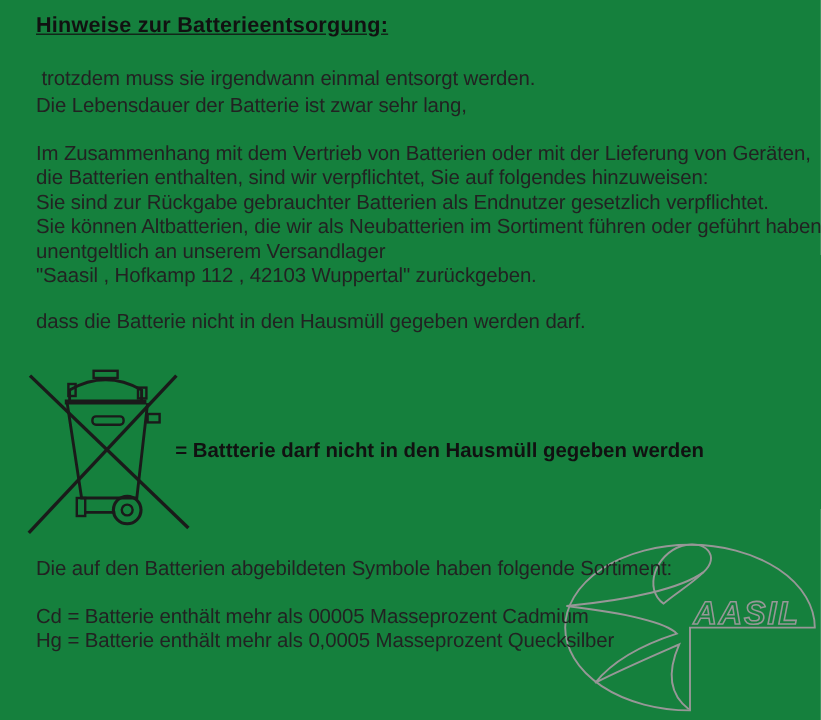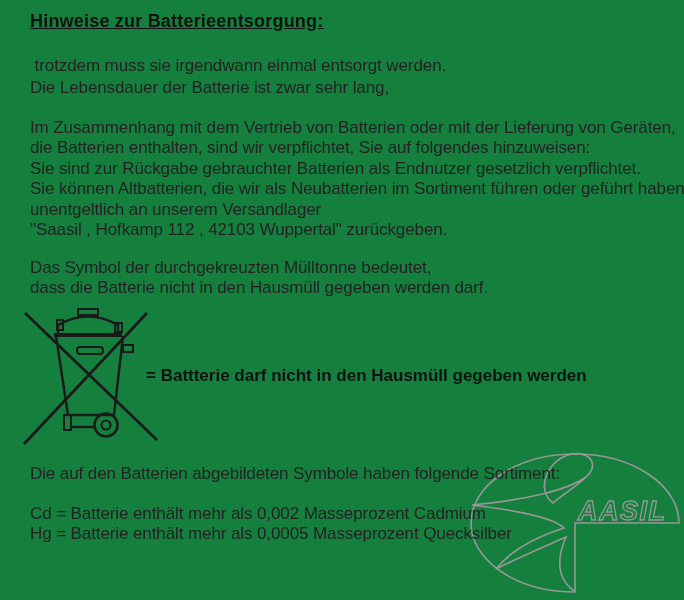--- a/index.html
+++ b/index.html
@@ -49,21 +49,20 @@
   <div class="para" style="top:118px">
     <div class="line">Im Zusammenhang mit dem Vertrieb von Batterien oder mit der Lieferung von Geräten,</div>
     <div class="line">die Batterien enthalten, sind wir verpflichtet, Sie auf folgendes hinzuweisen:</div>
     <div class="line">Sie sind zur Rückgabe gebrauchter Batterien als Endnutzer gesetzlich verpflichtet.</div>
     <div class="line">Sie können Altbatterien, die wir als Neubatterien im Sortiment führen oder geführt haben,</div>
     <div class="line">unentgeltlich an unserem Versandlager</div>
     <div class="line">"Saasil , Hofkamp 112 , 42103 Wuppertal" zurückgeben.</div>
   </div>
 
   <div class="para" style="top:258px">
-    <div class="line">Das Symbol der durchgekreuzten Mülltonne bedeutet,</div>
     <div class="line">dass die Batterie nicht in den Hausmüll gegeben werden darf.</div>
   </div>
 
   <svg class="bin-svg" width="148" height="150" viewBox="0 0 148 150">
     <g stroke="#1a1a1a" fill="none">
 
       <line x1="8" y1="11" x2="140" y2="138" stroke-width="2.8"></line>
       <line x1="130" y1="11" x2="7" y2="142" stroke-width="2.8"></line>
 
       <path d="M 41 33 L 41 23 Q 71 6 101 23 L 101 33" stroke-width="2.4"></path>
@@ -87,21 +86,21 @@
     </g>
   </svg>
 
   <div class="caption">= Battterie darf nicht in den Hausmüll gegeben werden</div>
 
   <div class="para" style="top:464px">
     <div class="line">Die auf den Batterien abgebildeten Symbole haben folgende Sortiment:</div>
   </div>
 
   <div class="para" style="top:504px">
-    <div class="line">Cd = Batterie enthält mehr als 0,002 Masseprozent Cadmium</div>
+    <div class="line">Cd = Batterie enthält mehr als 00005 Masseprozent Cadmium</div>
     <div class="line">Hg = Batterie enthält mehr als 0,0005 Masseprozent Quecksilber</div>
   </div>
 
   <svg class="logo-svg" width="230" height="158" viewBox="0 0 230 158">
     <g stroke="#979797" fill="none" stroke-width="1.6">
 
       <path d="M 225 81 A 104 69 0 0 0 17 81 A 104 69 0 0 0 121 150 L 121 81 L 225 81 Z"></path>
 
       <path d="M 99 61 C 82 49 92 20 114 13 C 134 7 147 22 132 35 C 122 45 108 53 99 61 Z"></path>
 

